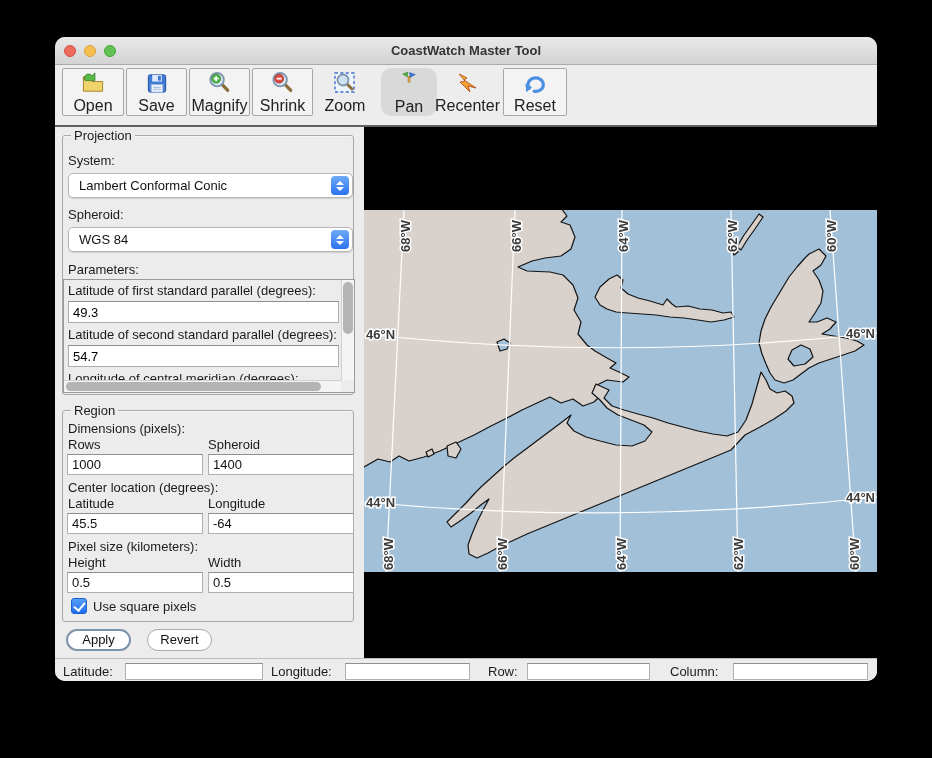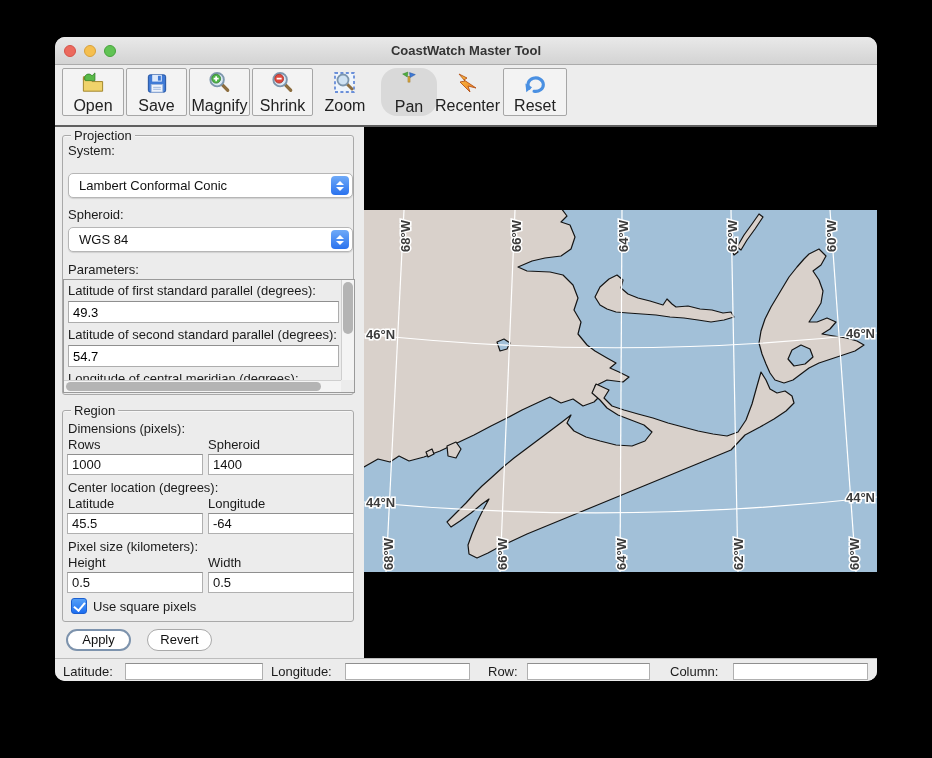--- a/index.html
+++ b/index.html
@@ -20,21 +20,21 @@
   .light.yellow { background:#f5bf4f; border:1px solid #d8a13a; }
   .light.green { background:#61c354; border:1px solid #47a33c; }
 
   
   .toolbar { position:relative; height:62px; background:#ededed; border-bottom:2px solid #5f5f5f; }
   .tbtn { position:absolute; top:3px; height:48px; display:flex; flex-direction:column;
           align-items:center; justify-content:flex-start; padding-top:2px; cursor:default; }
   .tbtn .ticon { width:26px; height:26px; }
   .tbtn .tlabel { font-size:16px; color:#222; margin-top:1px; }
   .tbtn.bordered { background:#f3f3f3; border:1px solid #a6a6a6; border-radius:2px; }
-  .tbtn.selected { background:#d9d9d9; border-radius:16px;gap:12px; }
+  .tbtn.selected { background:#d9d9d9; border-radius:10px;gap:12px; }
 
   
   .content { display:flex; height:531px; }
   .panel { position:relative; width:309px; background:#ececec; flex:none; font-size:13px; color:#1b1b1b; }
   .maparea { position:relative; width:513px; background:#000; flex:none; }
   .maparea svg.map { position:absolute; left:0; top:83px; }
 
   
   .group { position:absolute; border:1px solid #a9a9a9; border-radius:3px;
            box-shadow:inset 0 1px 0 rgba(255,255,255,.6); }
@@ -181,21 +181,21 @@
     </div>
   </div>
 
   <div class="content">
 
     <div class="panel">
 
       <div class="group" style="left:7px; top:8px; width:292px; height:260px;">
         <span class="group-title">Projection</span>
 
-        <span class="glabel" style="left:5px; top:7px;">System:</span>
+        <span class="glabel" style="left:5px; top:17px;">System:</span>
         <div class="dropdown" style="left:5px; top:37px; width:285px;">
           <span class="dtext">Lambert Conformal Conic</span>
           <span class="stepper">
               <i class="up"></i>
               <i class="down"></i>
             </span>
         </div>
 
         <span class="glabel" style="left:5px; top:71px;">Spheroid:</span>
         <div class="dropdown" style="left:5px; top:91px; width:285px;">

